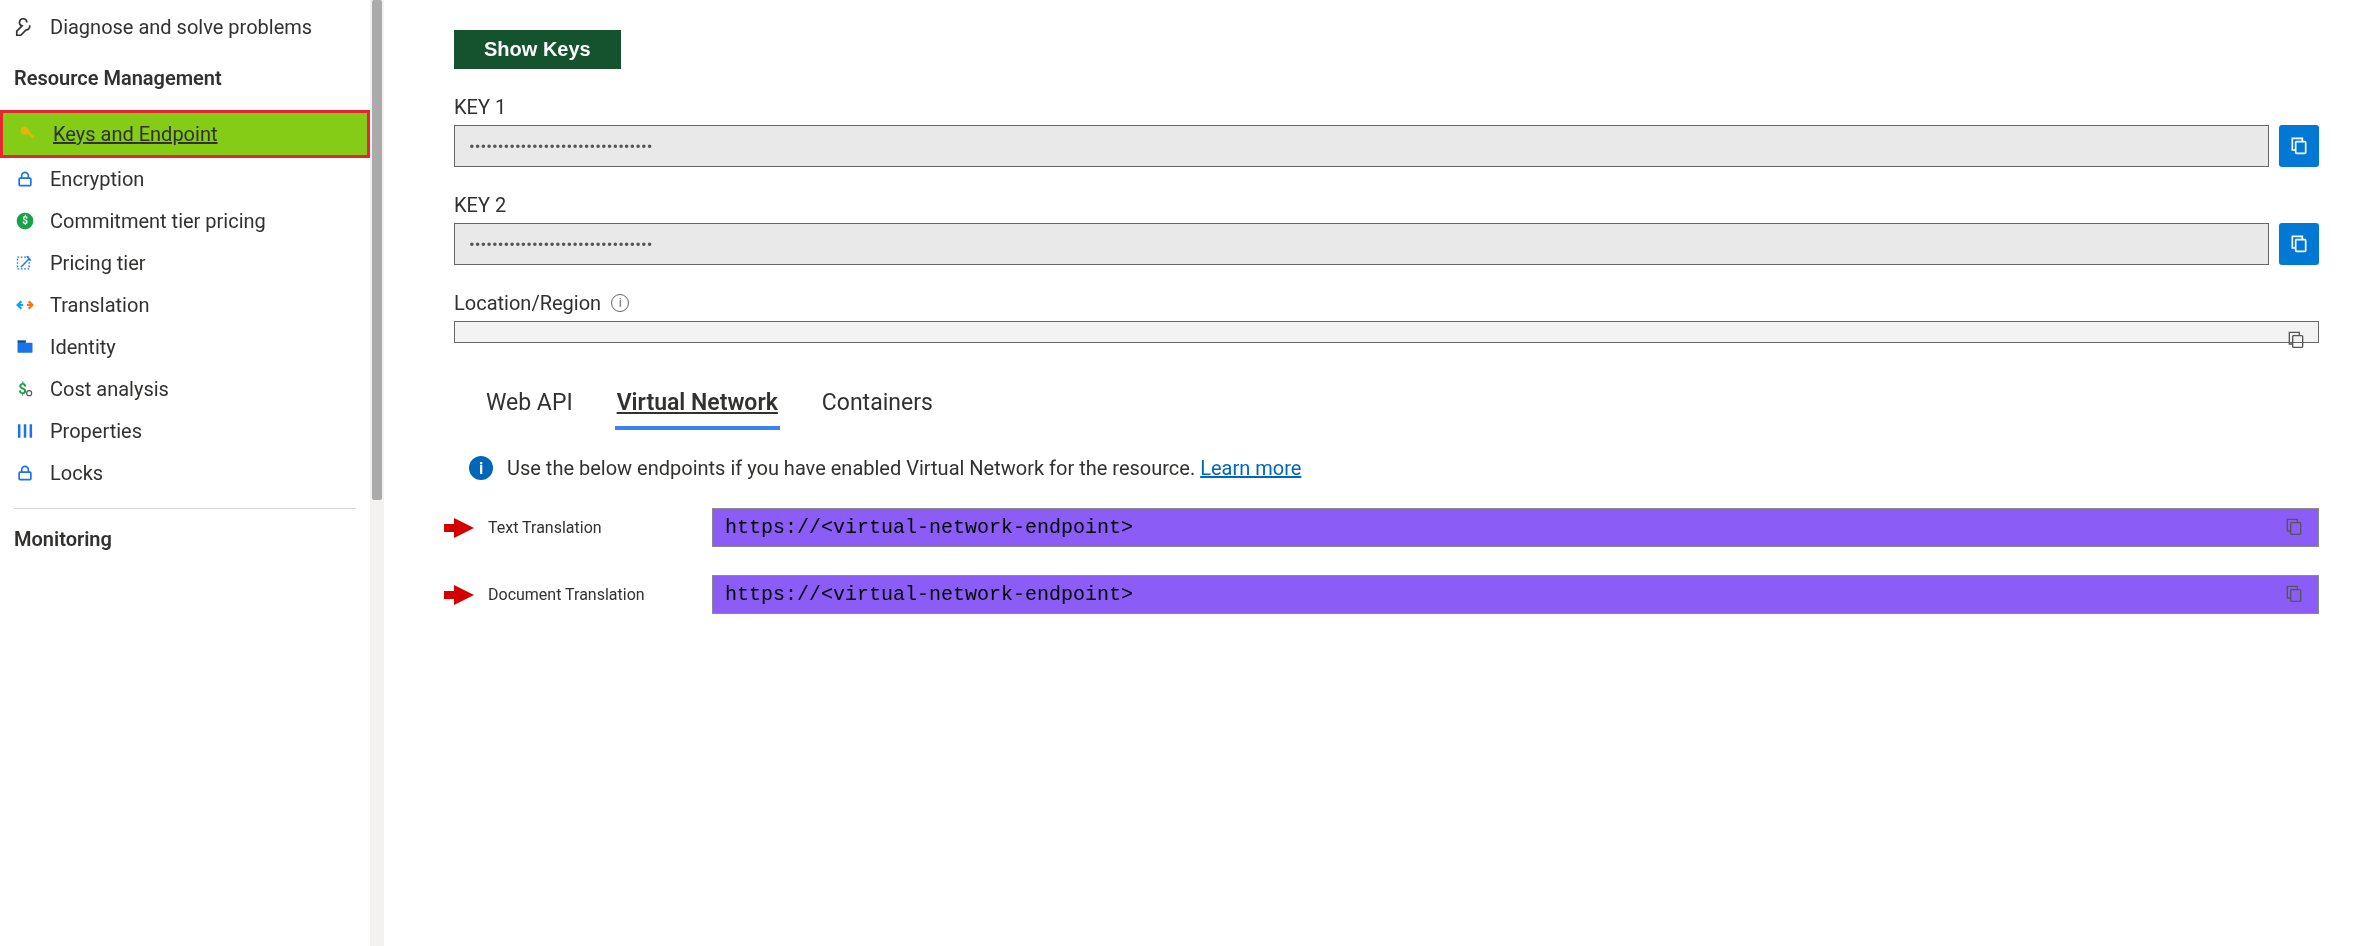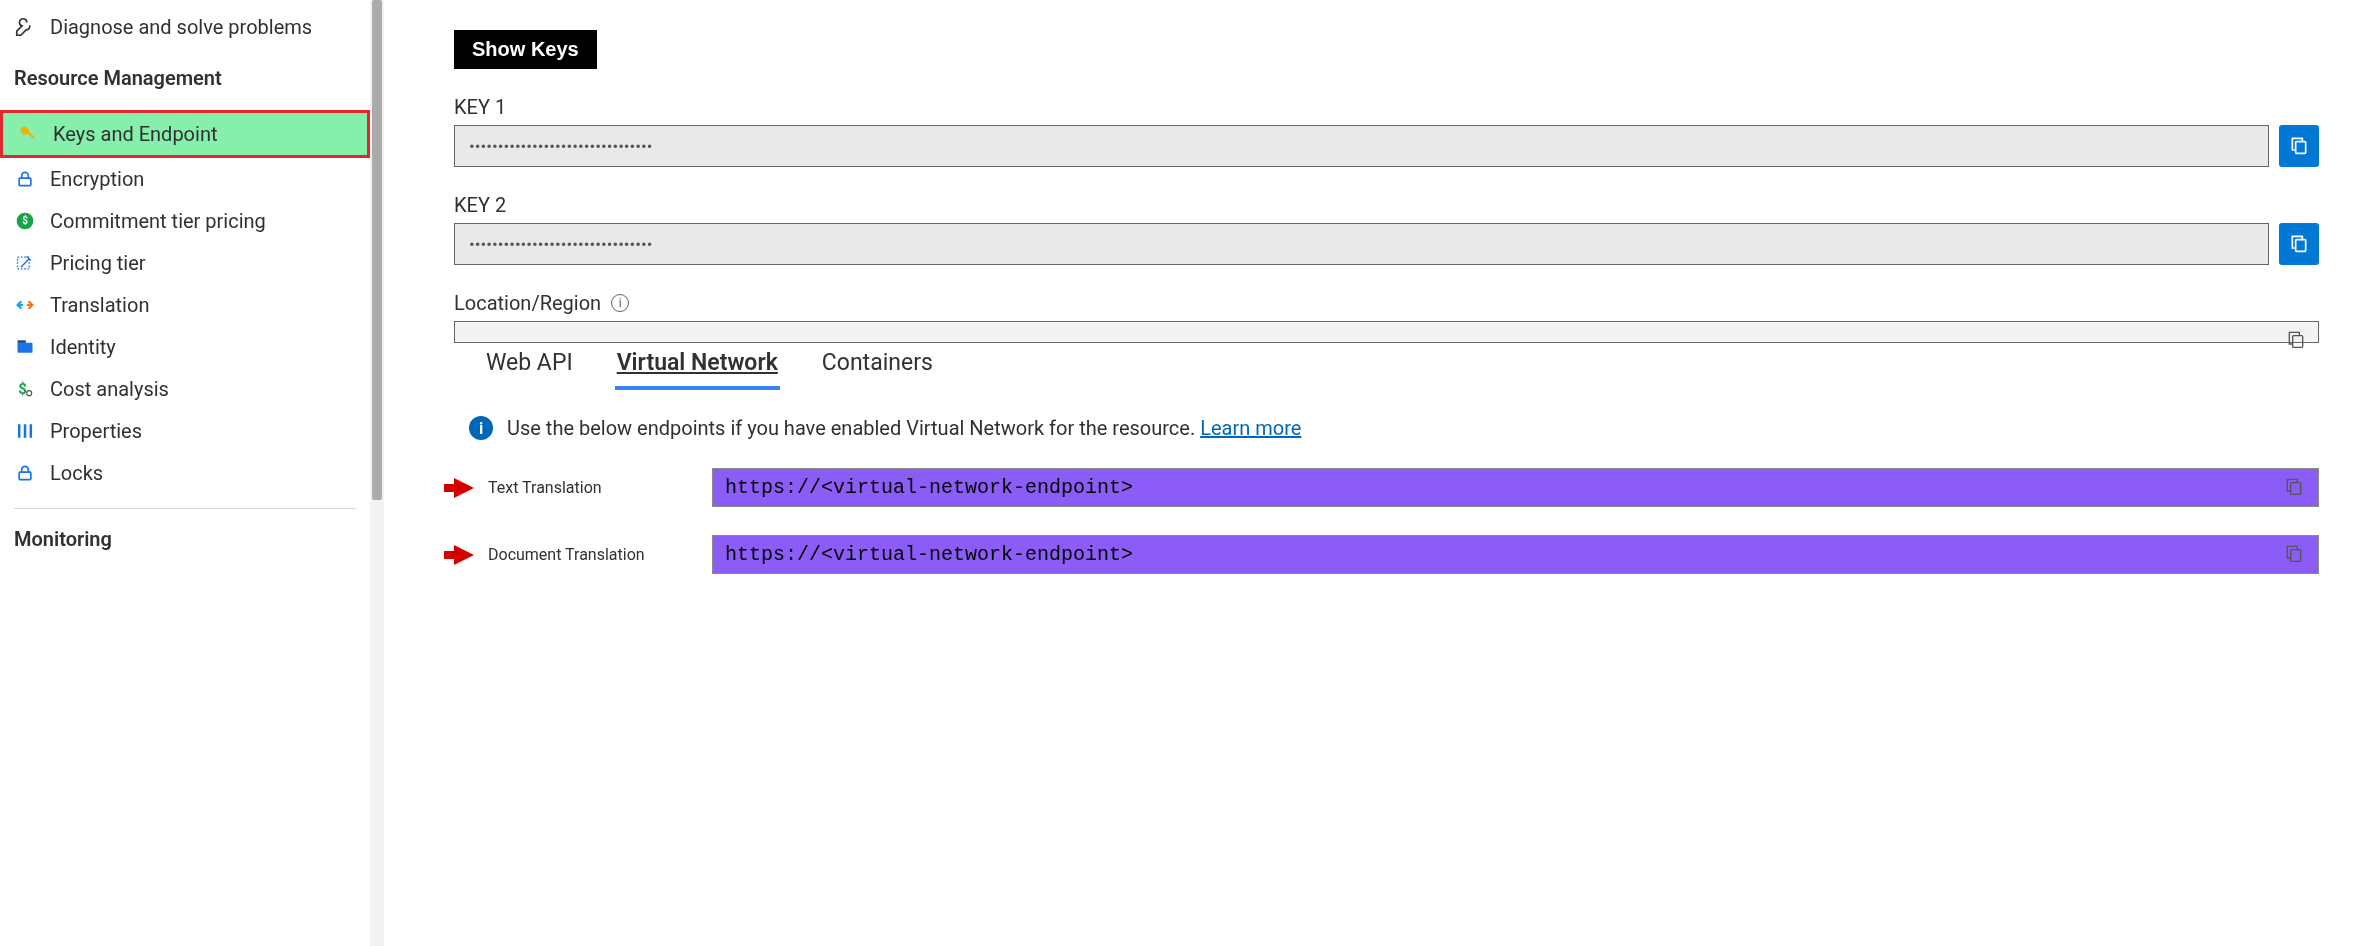--- a/index.html
+++ b/index.html
@@ -23,22 +23,23 @@
   .sidebar-item {
     display: flex;
     align-items: center;
     gap: 14px;
     padding: 9px 19px 9px 14px;
     cursor: pointer;
     font-size: 20px;
     color:#323130;
   }
   .sidebar-item.selected {
-    background:#86efac;
+    background:#84cc16;
     border: 3px solid #e3262f;
+    text-decoration: underline;
   }
   .sidebar-header {
     font-size: 20px;
     font-weight:600;
     padding: 18px 14px 20px 14px;
     color:#323130;
   }
   .section-divider {
     border: none;
     border-top:1px solid #d6d6d6;
@@ -63,24 +64,24 @@
     background:#ababab;
     border-radius:2px;
   }
   
   .main {
     flex:1;
     padding: 0 40px 20px 70px;
     overflow-y:auto;
   }
   .btn-primary {
-    background:#000000;
+    background:#14532d;
     color:#fff;
     border:none;
-    padding:8px 18px;
+    padding:8px 30px;
     font-size:20px;
     font-weight:600;
     cursor:pointer;
     margin-top:30px;
   }
   .field-label {
     font-size:20px;
     margin-top:26px;
     margin-bottom:6px;
     display:flex;
@@ -107,20 +108,21 @@
     display:flex; align-items:center; justify-content:center;
     background:#0078d4;
     cursor:pointer;
     border-radius:3px;
   }
   .copy-btn svg { stroke:#fff; fill:none; }
   
   .tabs {
     display:flex;
     gap:40px;
+    margin-top:40px;
     font-size:23px;
     color:#323130;
     padding-left:30px;
   }
   .tab { padding:6px 2px 10px 2px; cursor:pointer; }
   .tab.active {
     font-weight:600;
     border-bottom:4px solid #3b82f6;
     text-decoration:underline;
   }

